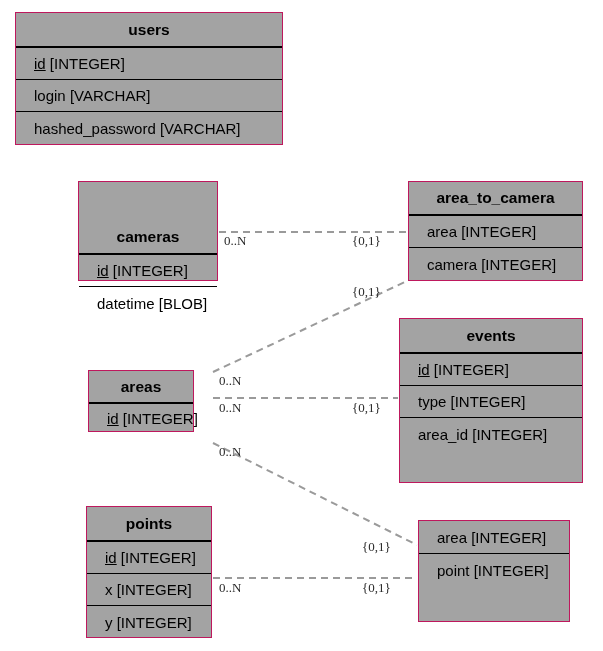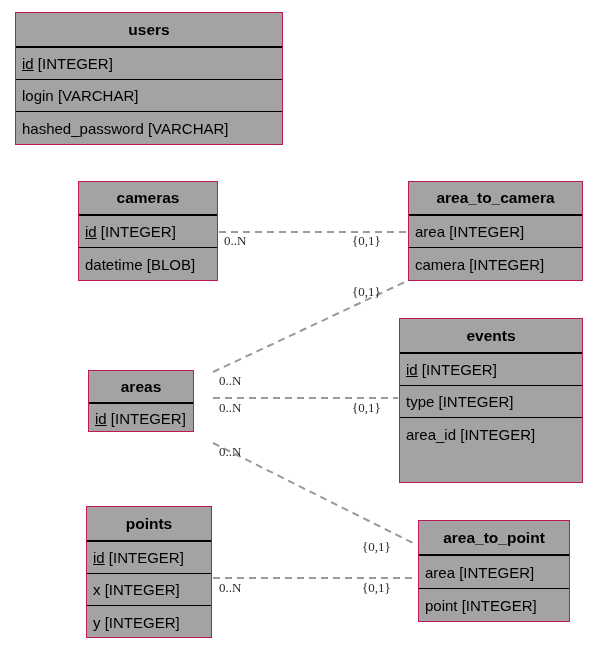--- a/index.html
+++ b/index.html
@@ -48,21 +48,21 @@
     white-space: nowrap;
   }
   .attr {
     box-sizing: border-box;
     font-size: 15px;
     color: #000000;
     border-bottom: 1px solid #000000;
     line-height: 1;
     display: flex;
     align-items: center;
-    padding-left: 6px;
+    padding-left: 18px;
     white-space: nowrap;
   }
   .attr:last-child {
     border-bottom: none;
   }
   .attr .pk {
     text-decoration: underline;
     text-underline-offset: 1px;
   }
   .card {
@@ -96,21 +96,21 @@
     <div class="card" style="left: 362px; top: 540px;">{0,1}</div>
     <div class="card" style="left: 219px; top: 581px;">0..N</div>
     <div class="card" style="left: 362px; top: 581px;">{0,1}</div>
     <div class="entity" style="left: 15px; top: 12px; width: 268px; height: 133px;">
       <div class="entity-title" style="height: 35px;">users</div>
       <div class="attr" style="height: 32px;"><span class="pk">id</span>&nbsp;<span>[INTEGER]</span></div>
       <div class="attr" style="height: 32px;"><span>login</span>&nbsp;<span>[VARCHAR]</span></div>
       <div class="attr" style="height: 32px;"><span>hashed_password</span>&nbsp;<span>[VARCHAR]</span></div>
     </div>
     <div class="entity" style="left: 78px; top: 181px; width: 140px; height: 100px;">
-      <div class="entity-title" style="height: 34px;">cameras</div>
+      <div class="entity-title" style="height: 34px; margin-top: 39px;">cameras</div>
       <div class="attr" style="height: 32px;"><span class="pk">id</span>&nbsp;<span>[INTEGER]</span></div>
       <div class="attr" style="height: 32px;"><span>datetime</span>&nbsp;<span>[BLOB]</span></div>
     </div>
     <div class="entity" style="left: 408px; top: 181px; width: 175px; height: 100px;">
       <div class="entity-title" style="height: 34px;">area_to_camera</div>
       <div class="attr" style="height: 32px;"><span>area</span>&nbsp;<span>[INTEGER]</span></div>
       <div class="attr" style="height: 32px;"><span>camera</span>&nbsp;<span>[INTEGER]</span></div>
     </div>
     <div class="entity" style="left: 399px; top: 318px; width: 184px; height: 165px;">
       <div class="entity-title" style="height: 35px;">events</div>
@@ -122,17 +122,16 @@
       <div class="entity-title" style="height: 33px;">areas</div>
       <div class="attr" style="height: 29px;"><span class="pk">id</span>&nbsp;<span>[INTEGER]</span></div>
     </div>
     <div class="entity" style="left: 86px; top: 506px; width: 126px; height: 132px;">
       <div class="entity-title" style="height: 35px;">points</div>
       <div class="attr" style="height: 32px;"><span class="pk">id</span>&nbsp;<span>[INTEGER]</span></div>
       <div class="attr" style="height: 32px;"><span>x</span>&nbsp;<span>[INTEGER]</span></div>
       <div class="attr" style="height: 32px;"><span>y</span>&nbsp;<span>[INTEGER]</span></div>
     </div>
     <div class="entity" style="left: 418px; top: 520px; width: 152px; height: 102px;">
-      <div class="entity-title" style="height: 35px;">area_to_point</div>
       <div class="attr" style="height: 33px;"><span>area</span>&nbsp;<span>[INTEGER]</span></div>
       <div class="attr" style="height: 33px;"><span>point</span>&nbsp;<span>[INTEGER]</span></div>
     </div>
   </div>
 
 </body></html>

